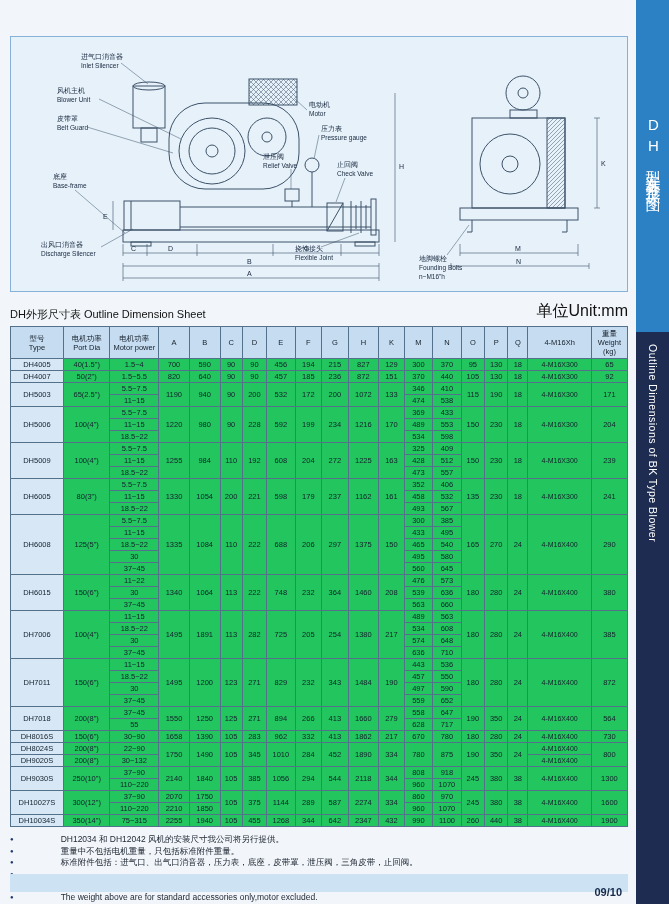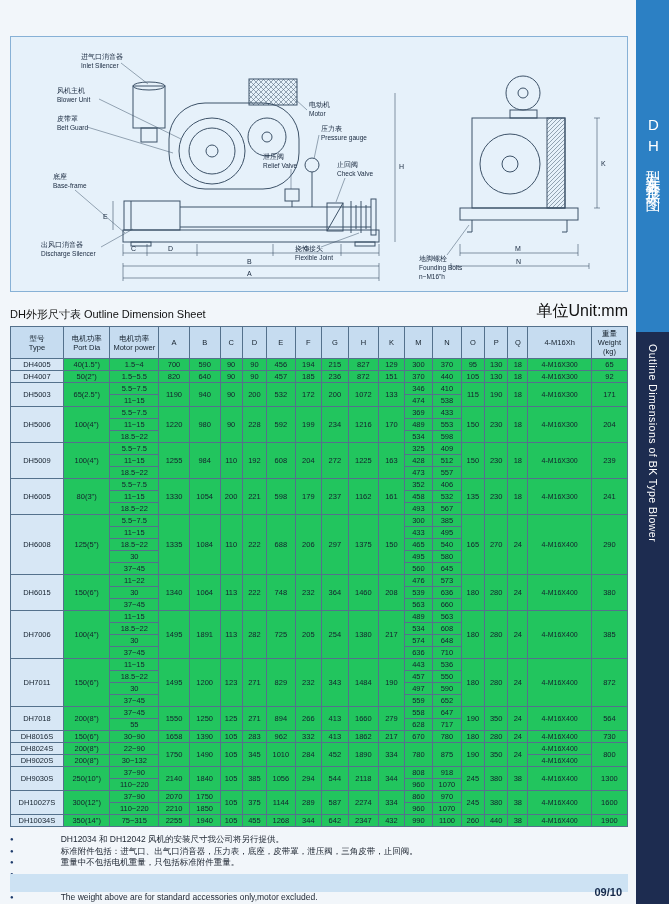--- a/index.html
+++ b/index.html
@@ -855,25 +855,25 @@
         </tbody>
     </table>
 
     <div class="notes">
       <div class="note-item">
           <span class="bullet"></span>
           <span>DH12034 和 DH12042 风机的安装尺寸我公司将另行提供。</span>
         </div>
       <div class="note-item">
           <span class="bullet"></span>
-          <span>标准附件包括：进气口、出气口消音器，压力表，底座，皮带罩，泄压阀，三角皮带，止回阀。</span>
+          <span>重量中不包括电机重量，只包括标准附件重量。</span>
         </div>
       <div class="note-item">
           <span class="bullet"></span>
-          <span>重量中不包括电机重量，只包括标准附件重量。</span>
+          <span>标准附件包括：进气口、出气口消音器，压力表，底座，皮带罩，泄压阀，三角皮带，止回阀。</span>
         </div>
       <div class="note-item">
           <span class="bullet"></span>
         </div>
       <div class="note-item">
           <span class="bullet"></span>
           <span>Stangard accessory include:Inlet and outlet silencer,pressure gage,base-frame,blower's pulley,motor's pulley,belt,belt guard,relief valve,check valve.</span>
         </div>
       <div class="note-item">
           <span class="bullet"></span>

